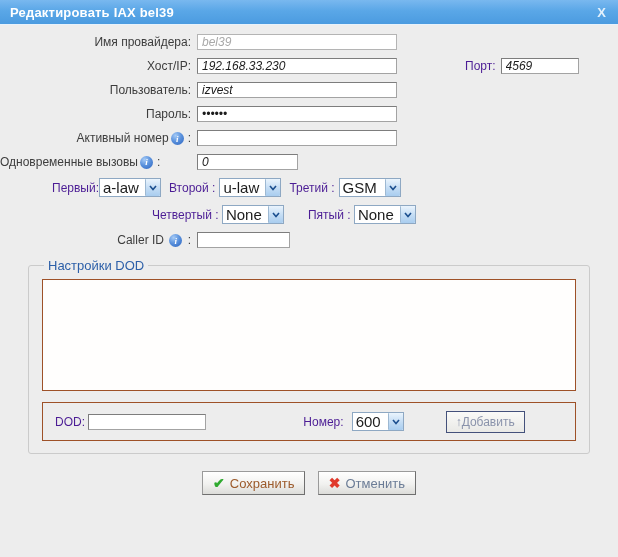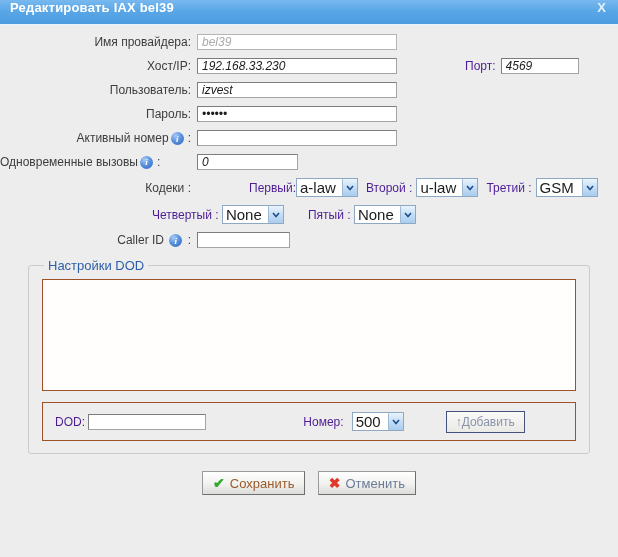--- a/index.html
+++ b/index.html
@@ -10,21 +10,21 @@
     color: #3c3c3c;
     background: #ededed;
     overflow: hidden;
   }
   .dialog { width:618px; height:557px; background:#ededed; position:relative; }
 
   
   .titlebar {
     height:25px;
     background: linear-gradient(180deg,#79b8ef 0%, #5aa7e7 45%, #4b9be0 100%);
-    display:flex; align-items:flex-start;
+    display:flex; align-items:center;
     padding:0 10px;
     border-bottom:1px solid #e8f2fb;
   }
   .titlebar .title { color:#ffffff; font-weight:bold; font-size:13px; letter-spacing:.2px; }
   .titlebar .close {
     margin-left:auto; color:#e3f1fc; font-weight:bold; font-size:13px;
     cursor:pointer; padding:0 2px;
   }
 
   
@@ -159,21 +159,20 @@
         <span>Одновременные вызовы</span>
         <span class="lbl-line2">
           <span class="info-icon">i</span>
             <span class="colon">:</span>
         </span>
       </span>
       <input class="txt w100" value="0" style="">
     </div>
 
     <div class="row">
-      <span class="lbl">Кодеки :</span>
       <span class="lbl-inline codec-first">Первый:</span>
       <div class="select sel62">
         <span class="val">a-law</span>
         <span class="arrow">
             <svg width="8" height="6" viewBox="0 0 8 6">
               <path d="M1 1 L4 4.5 L7 1" fill="none" stroke="#1c4f8f" stroke-width="1.6"></path>
             </svg>
           </span>
       </div>
       <span class="lbl-inline codec-lbl">Второй :</span>
@@ -225,21 +224,21 @@
     </div>
 
     <fieldset class="dod">
       <legend>Настройки DOD</legend>
       <div class="dod-list"></div>
       <div class="dod-bar">
         <span class="lbl-inline">DOD:</span>&nbsp;
         <input class="txt w118" value="" style="">
         <span class="lbl-inline num-lbl">Номер:</span>
         <div class="select sel52">
-          <span class="val">500</span>
+          <span class="val">600</span>
           <span class="arrow">
               <svg width="8" height="6" viewBox="0 0 8 6">
                 <path d="M1 1 L4 4.5 L7 1" fill="none" stroke="#1c4f8f" stroke-width="1.6"></path>
               </svg>
             </span>
         </div>
         <button class="add-btn">↑Добавить</button>
       </div>
     </fieldset>
 

